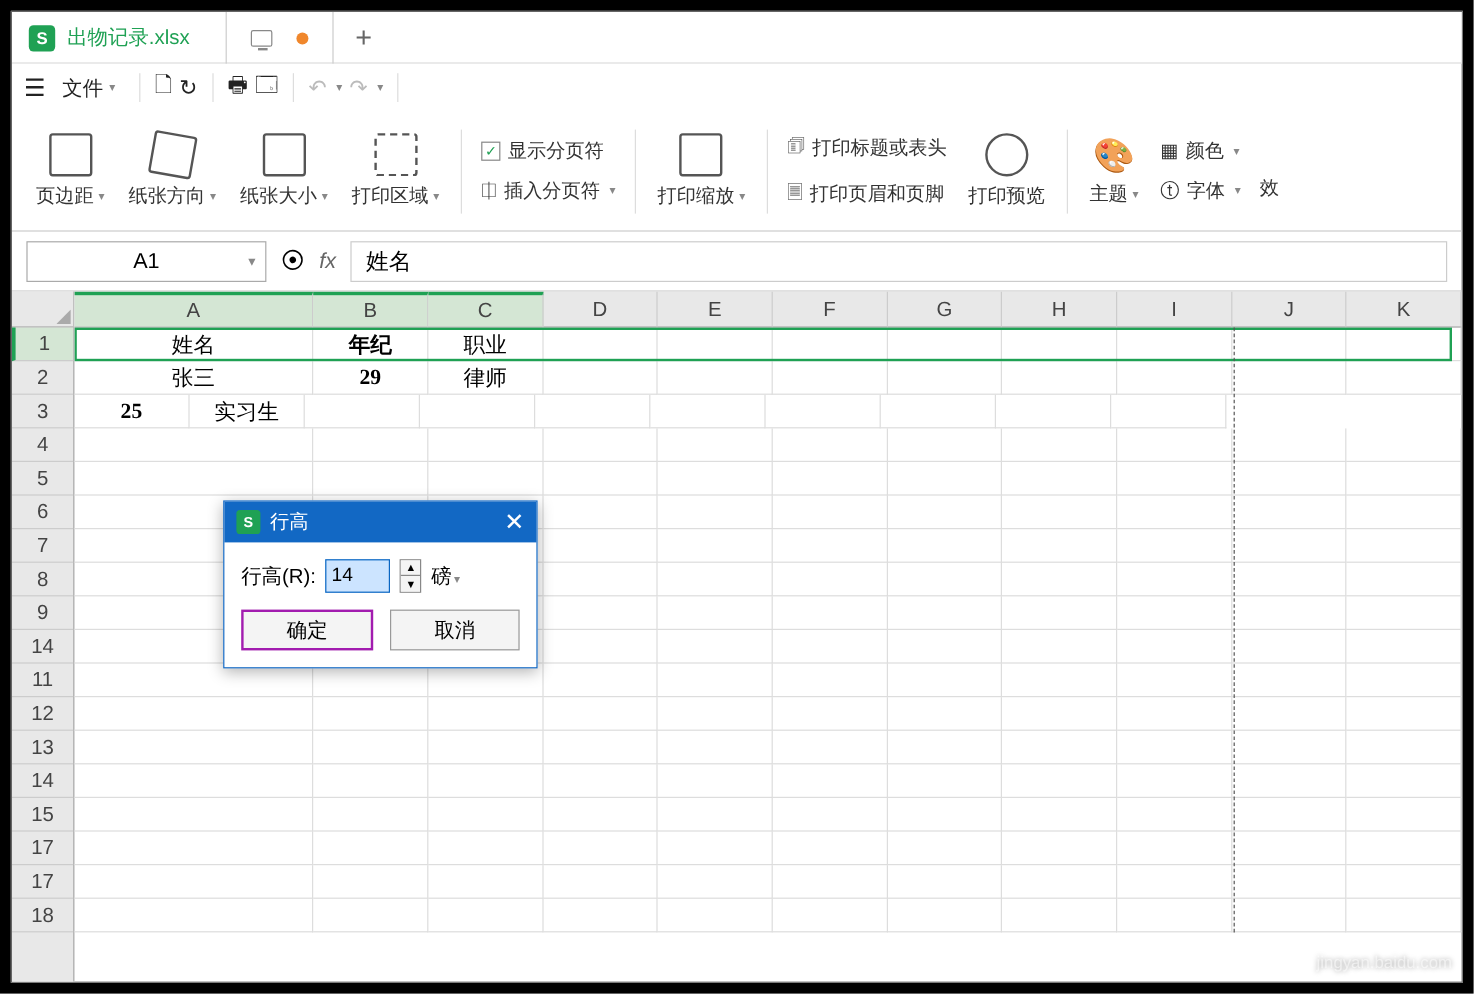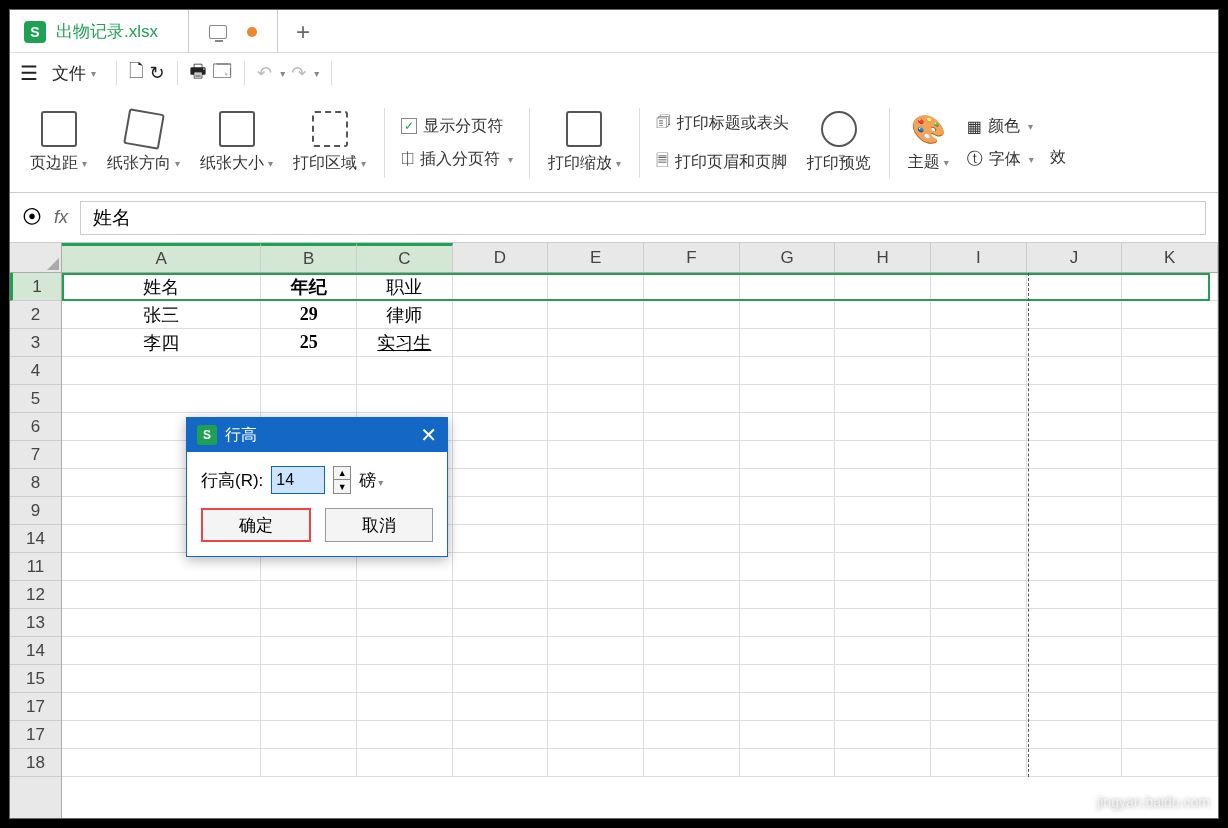--- a/index.html
+++ b/index.html
@@ -69,21 +69,21 @@
 .dlg-title { height:34px; background:#1268c4; color:#fff; display:flex; align-items:center; padding:0 10px; font-size:16px; }
 .dlg-title .ticon { width:20px; height:20px; background:#1fa154; border-radius:3px; margin-right:8px; display:flex; align-items:center; justify-content:center; font-size:12px; font-weight:bold; }
 .dlg-title .tclose { margin-left:auto; font-size:20px; }
 .dlg-body { padding:14px 14px; display:flex; align-items:center; gap:8px; font-size:17px; }
 .dlg-body input { width:54px; height:28px; border:1px solid #0a66c2; padding:0 4px; font-size:16px; background:#cce4ff; text-align:left; }
 .spin { display:flex; flex-direction:column; border:1px solid #888; }
 .spin div { width:16px; height:13px; display:flex; align-items:center; justify-content:center; font-size:9px; background:#f4f4f4; }
 .spin div:first-child { border-bottom:1px solid #888; }
 .dlg-btns { display:flex; gap:14px; padding:0 14px 14px; }
 .dlg-btns button { flex:1; height:34px; border:1px solid #999; background:#f4f4f4; font-size:17px; cursor:pointer; }
-.dlg-btns button.primary { border:2px solid #ef4444; }
+.dlg-btns button.primary { border:2px solid #a21caf; }
 
 .watermark { position:absolute; right:18px; bottom:18px; color:rgba(255,255,255,0.55); font-size:28px; font-weight:bold; text-align:right; pointer-events:none; text-shadow:0 0 4px rgba(0,0,0,0.4); }
 .watermark small { display:block; font-size:14px; font-weight:normal; }
 .dot-orange { width:10px; height:10px; background:#f0872c; border-radius:50%; }
 .screen-icon { width:18px; height:14px; border:1.5px solid #888; border-radius:2px; position:relative; }
 .screen-icon::after{content:'';position:absolute;left:5px;bottom:-4px;width:8px;height:2px;background:#888;}
 </style>
 </head>
 <body>
 
@@ -209,20 +209,21 @@
           <span class="drop">▾</span>
         </div>
     </div>
     <div class="rcol">
       <div class="rrow">&nbsp;</div>
       <div class="rrow">效</div>
     </div>
   </div>
 
   <div class="fbar">
+    <div class="namebox">A1</div>
     <span class="mag">⦿</span>
     <span class="fxlabel">fx</span>
     <div class="fxbox">姓名</div>
   </div>
 
   <div class="gridwrap">
     <div class="rowhdrs">
       <div class="cornercell">
           <svg viewBox="0 0 10 10">
             <path d="M10 0 L10 10 L0 10 Z" fill="#aaa"></path>
@@ -286,23 +287,22 @@
             <div class="gcell colD" style="width: 96px;"></div>
             <div class="gcell colE" style="width: 96px;"></div>
             <div class="gcell colF" style="width: 96px;"></div>
             <div class="gcell colG" style="width: 96px;"></div>
             <div class="gcell colH" style="width: 96px;"></div>
             <div class="gcell colI" style="width: 96px;"></div>
             <div class="gcell colJ" style="width: 96px;"></div>
             <div class="gcell colK" style="width: 96px;"></div>
           </div>
           <div class="grow">
-            <div class="gcell colA" style="width: 200px;">李四</div>
             <div class="gcell colB" style="width: 96px;">25</div>
-            <div class="gcell colC" style="width: 96px; text-decoration: underline;">实习生</div>
+            <div class="gcell colC" style="width: 96px;">实习生</div>
             <div class="gcell colD" style="width: 96px;"></div>
             <div class="gcell colE" style="width: 96px;"></div>
             <div class="gcell colF" style="width: 96px;"></div>
             <div class="gcell colG" style="width: 96px;"></div>
             <div class="gcell colH" style="width: 96px;"></div>
             <div class="gcell colI" style="width: 96px;"></div>
             <div class="gcell colJ" style="width: 96px;"></div>
             <div class="gcell colK" style="width: 96px;"></div>
           </div>
           <div class="grow">

